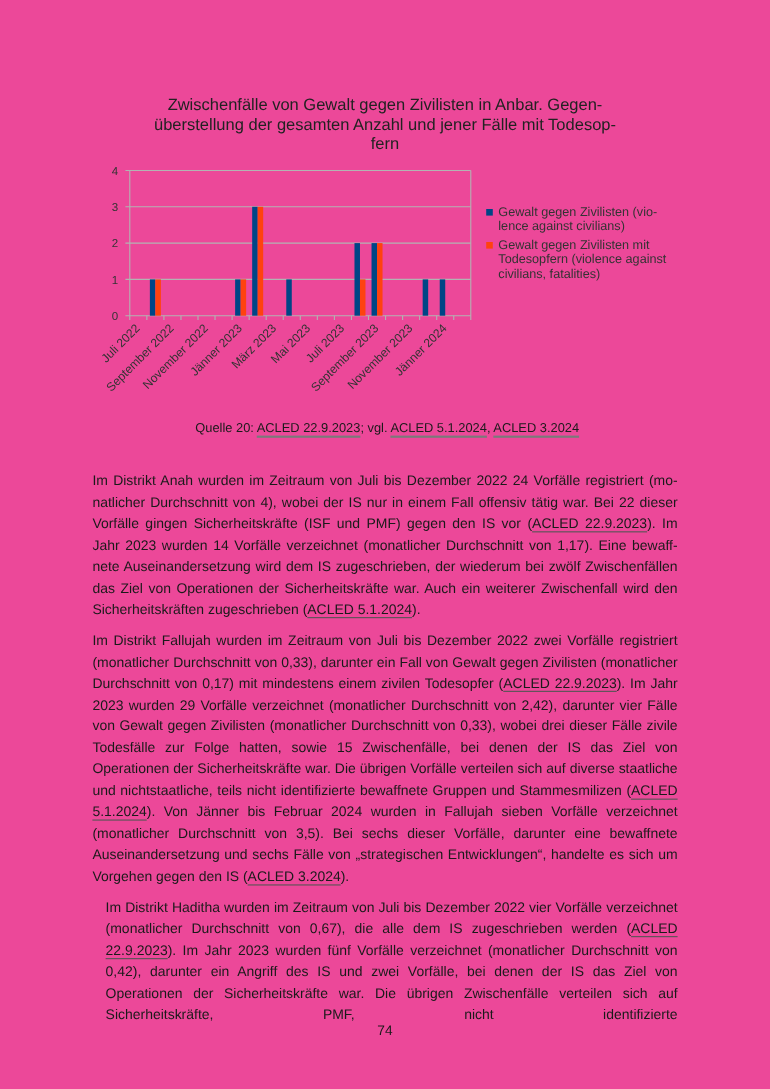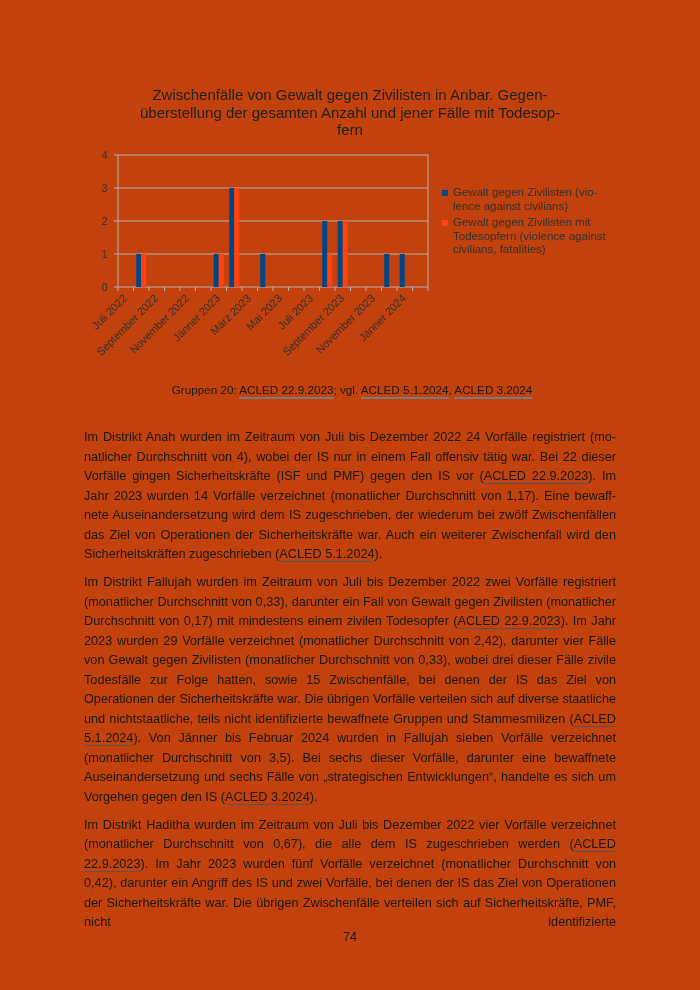--- a/index.html
+++ b/index.html
@@ -1,18 +1,18 @@
 <!DOCTYPE html>
 <html><head>
 <meta charset="utf-8">
 <style>
   html, body { margin: 0; padding: 0; background: #ffffff; }
   .page {
     position: relative; width: 700px; height: 990px; overflow: hidden;
-    background: #c2410c; color: #1a1a1a;
+    background: #ec4899; color: #1a1a1a;
     font-family: "Liberation Sans", sans-serif;
   }
   #chart-svg { position: absolute; left: 0; top: 0; }
   #chart-svg text { font-family: "Liberation Sans", sans-serif; }
   .chart-title { font-size: 15px; fill: #222222; }
   .axis-label { font-size: 10.5px; fill: #333333; }
   .x-label { font-size: 11px; fill: #333333; }
   .legend-text { font-size: 11.5px; fill: #333333; }
 
   .caption {
@@ -23,21 +23,21 @@
     text-decoration: underline; text-decoration-color: #7a7a7a;
     text-decoration-thickness: 1.5px; text-underline-offset: 3px;
   }
   .body-text {
     position: absolute; left: 84px; top: 428px; width: 532px;
     font-size: 12.7px; line-height: 19.5px; color: #1a1a1a;
   }
   .body-text p {
     margin: 0 0 8.5px 0; text-align: justify; hyphens: manual;
   }
-  .body-text p.continues { text-align-last: justify; }
+  .body-text p.continues { text-align-last: justify; margin-left: 12px; }
   .body-text b { font-weight: normal; }
   .body-text .link {
     text-decoration: underline; text-decoration-color: #555555;
     text-decoration-thickness: 1px; text-underline-offset: 3px;
     cursor: pointer;
   }
   .page-number {
     position: absolute; left: 0; top: 928px; width: 700px;
     text-align: center; font-size: 12.5px; line-height: 18px; color: #1a1a1a;
   }
@@ -121,21 +121,21 @@
       <rect id="legend-swatch-0" x="442" y="190" width="6" height="6" fill="#004586"></rect>
       <text class="legend-text" x="453" y="196">Gewalt gegen Zivilisten (vio-</text>
       <text class="legend-text" x="453" y="209.5">lence against civilians)</text>
       <rect id="legend-swatch-1" x="442" y="220" width="6" height="6" fill="#ff420e"></rect>
       <text class="legend-text" x="453" y="226">Gewalt gegen Zivilisten mit</text>
       <text class="legend-text" x="453" y="239.5">Todesopfern (violence against</text>
       <text class="legend-text" x="453" y="253">civilians, fatalities)</text>
     </g>
   </svg>
 
-  <div class="caption"><span>Gruppen 20: </span><span class="link">ACLED 22.9.2023</span><span>; vgl. </span><span class="link">ACLED 5.1.2024</span><span>, </span><span class="link">ACLED 3.2024</span></div>
+  <div class="caption"><span>Quelle 20: </span><span class="link">ACLED 22.9.2023</span><span>; vgl. </span><span class="link">ACLED 5.1.2024</span><span>, </span><span class="link">ACLED 3.2024</span></div>
 
   <div class="body-text">
     <p><span>Im Distrikt </span><b>Anah</b><span> wurden im Zeitraum von Juli bis Dezember 2022 24 Vorfälle registriert (mo­natlicher Durchschnitt von 4), wobei der IS nur in einem Fall offensiv tätig war. Bei 22 dieser Vorfälle gingen Sicherheitskräfte (ISF und PMF) gegen den IS vor (</span><span class="link">ACLED 22.9.2023</span><span>). Im Jahr 2023 wurden 14 Vorfälle verzeichnet (monatlicher Durchschnitt von 1,17). Eine bewaff­nete Auseinandersetzung wird dem IS zugeschrieben, der wiederum bei zwölf Zwischenfällen das Ziel von Operationen der Sicherheitskräfte war. Auch ein weiterer Zwischenfall wird den Sicherheitskräften zugeschrieben (</span><span class="link">ACLED 5.1.2024</span><span>).</span></p>
     <p><span>Im Distrikt </span><b>Fallujah</b><span> wurden im Zeitraum von Juli bis Dezember 2022 zwei Vorfälle registriert (monatlicher Durchschnitt von 0,33), darunter ein Fall von Gewalt gegen Zivilisten (monatlicher Durchschnitt von 0,17) mit mindestens einem zivilen Todesopfer (</span><span class="link">ACLED 22.9.2023</span><span>). Im Jahr 2023 wurden 29 Vorfälle verzeichnet (monatlicher Durchschnitt von 2,42), darunter vier Fälle von Gewalt gegen Zivilisten (monatlicher Durchschnitt von 0,33), wobei drei dieser Fälle zivile Todesfälle zur Folge hatten, sowie 15 Zwischenfälle, bei denen der IS das Ziel von Operationen der Sicherheitskräfte war. Die übrigen Vorfälle verteilen sich auf diverse staatliche und nicht­staatliche, teils nicht identifizierte bewaffnete Gruppen und Stammesmilizen (</span><span class="link">ACLED 5.1.2024</span><span>). Von Jänner bis Februar 2024 wurden in Fallujah sieben Vorfälle verzeichnet (monatlicher Durch­schnitt von 3,5). Bei sechs dieser Vorfälle, darunter eine bewaffnete Auseinandersetzung und sechs Fälle von „strategischen Entwicklungen“, handelte es sich um Vorgehen gegen den IS (</span><span class="link">ACLED 3.2024</span><span>).</span></p>
     <p class="continues"><span>Im Distrikt </span><b>Haditha</b><span> wurden im Zeitraum von Juli bis Dezember 2022 vier Vorfälle verzeichnet (monatlicher Durchschnitt von 0,67), die alle dem IS zugeschrieben werden (</span><span class="link">ACLED 22.9.2023</span><span>). Im Jahr 2023 wurden fünf Vorfälle verzeichnet (monatlicher Durchschnitt von 0,42), darunter ein Angriff des IS und zwei Vorfälle, bei denen der IS das Ziel von Operationen der Sicherheitskräfte war. Die übrigen Zwischenfälle verteilen sich auf Sicherheitskräfte, PMF, nicht identifizierte</span></p>
   </div>
 
   <div class="page-number">74</div>
 </div>
 

